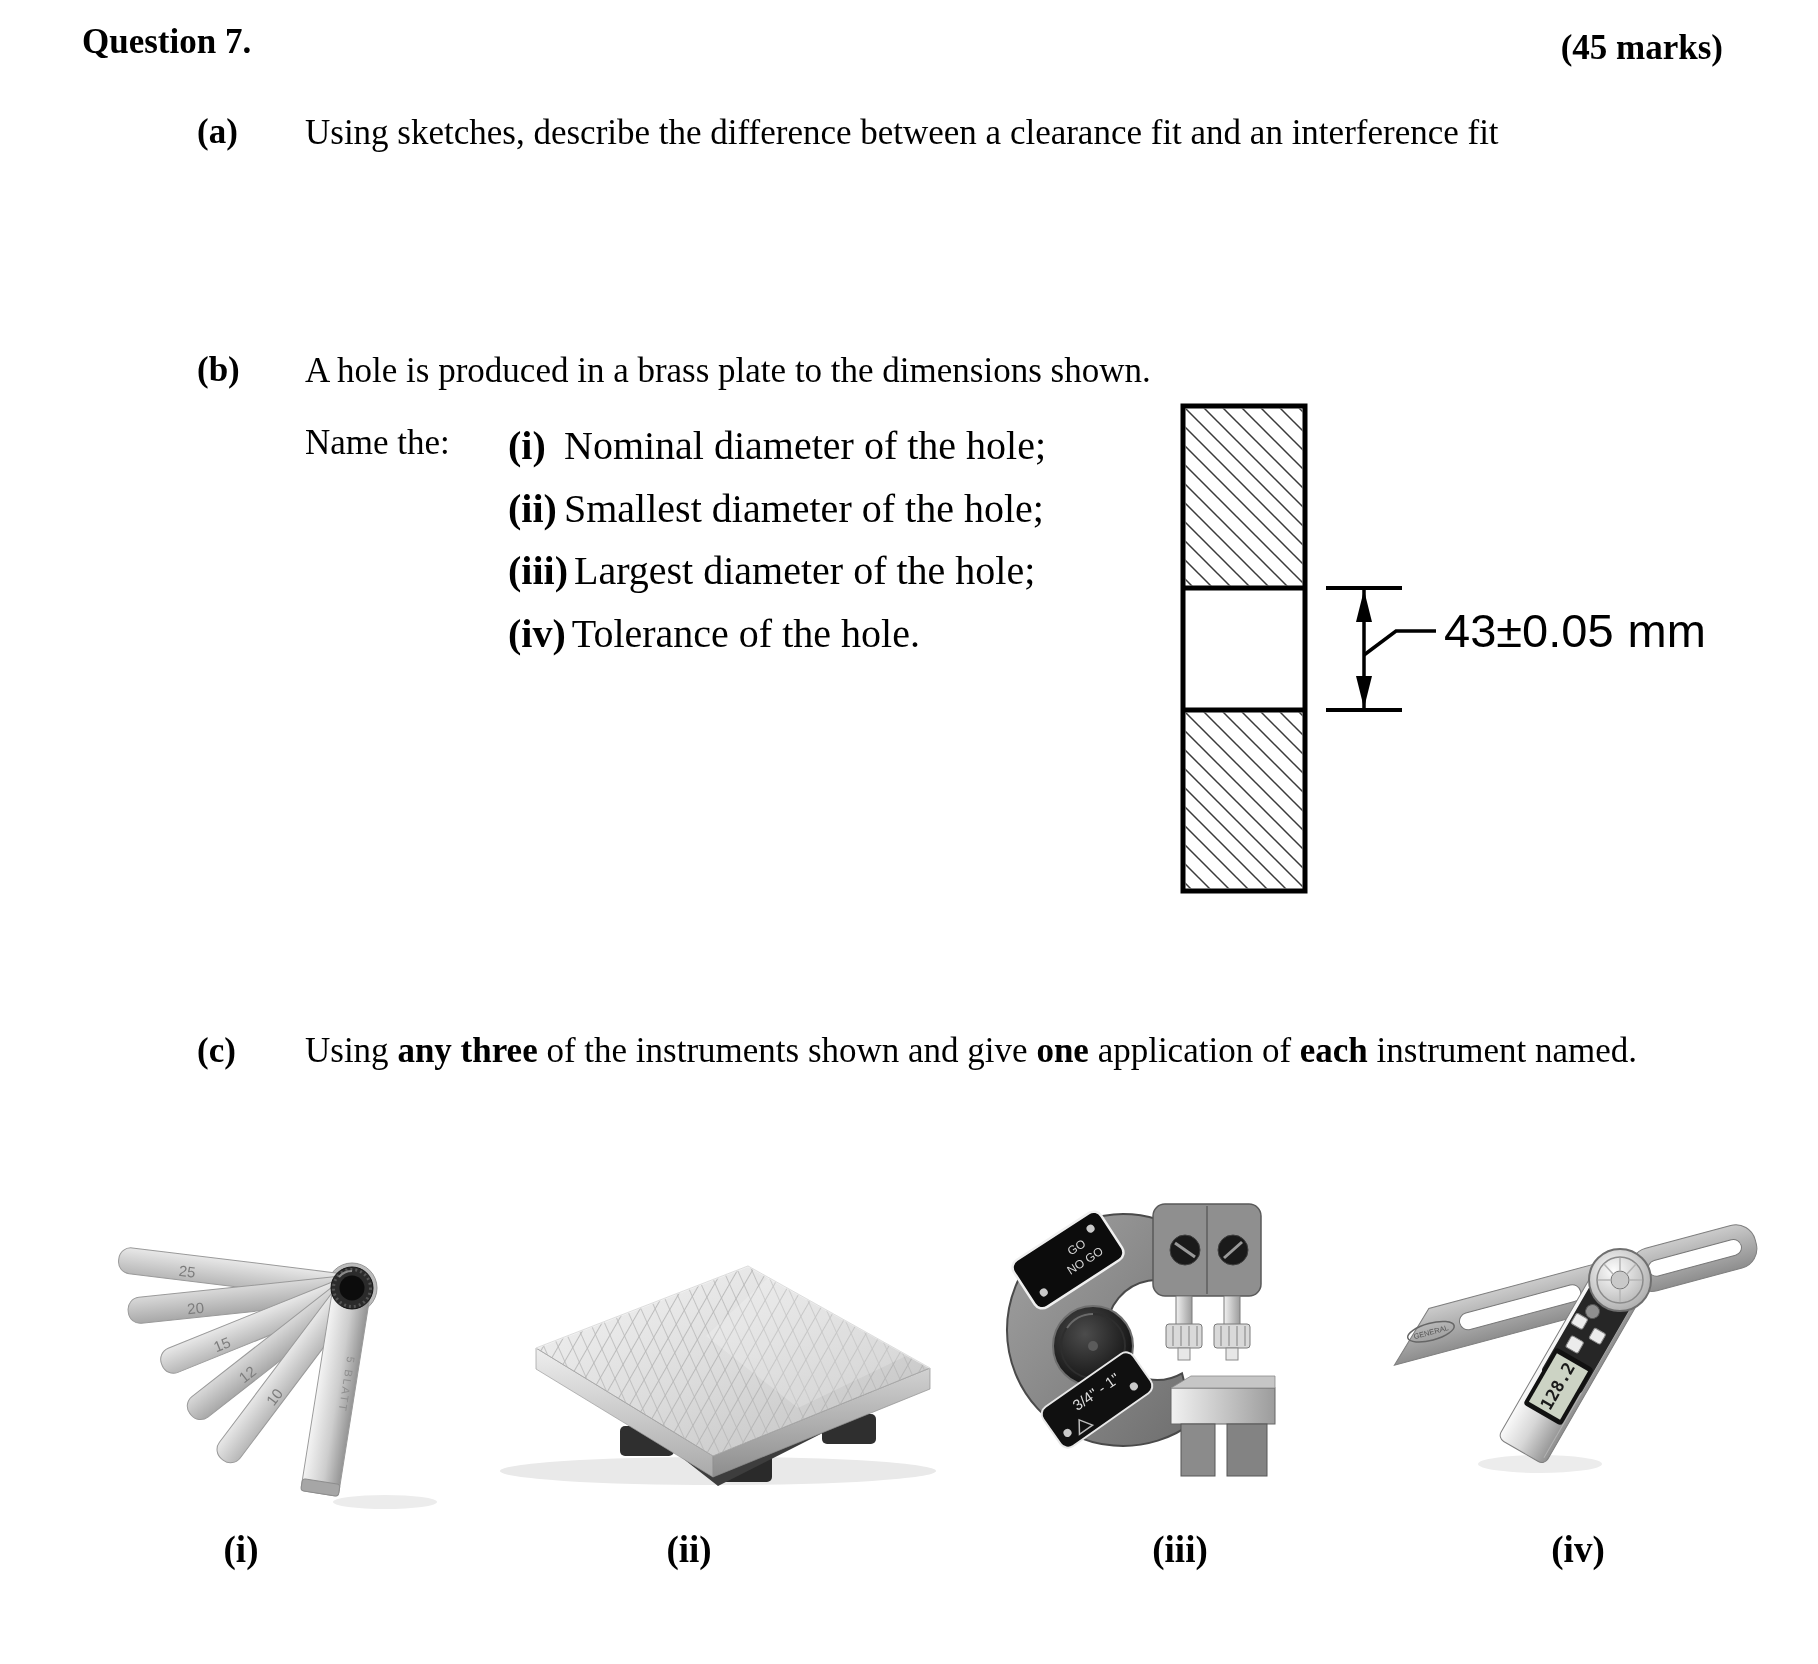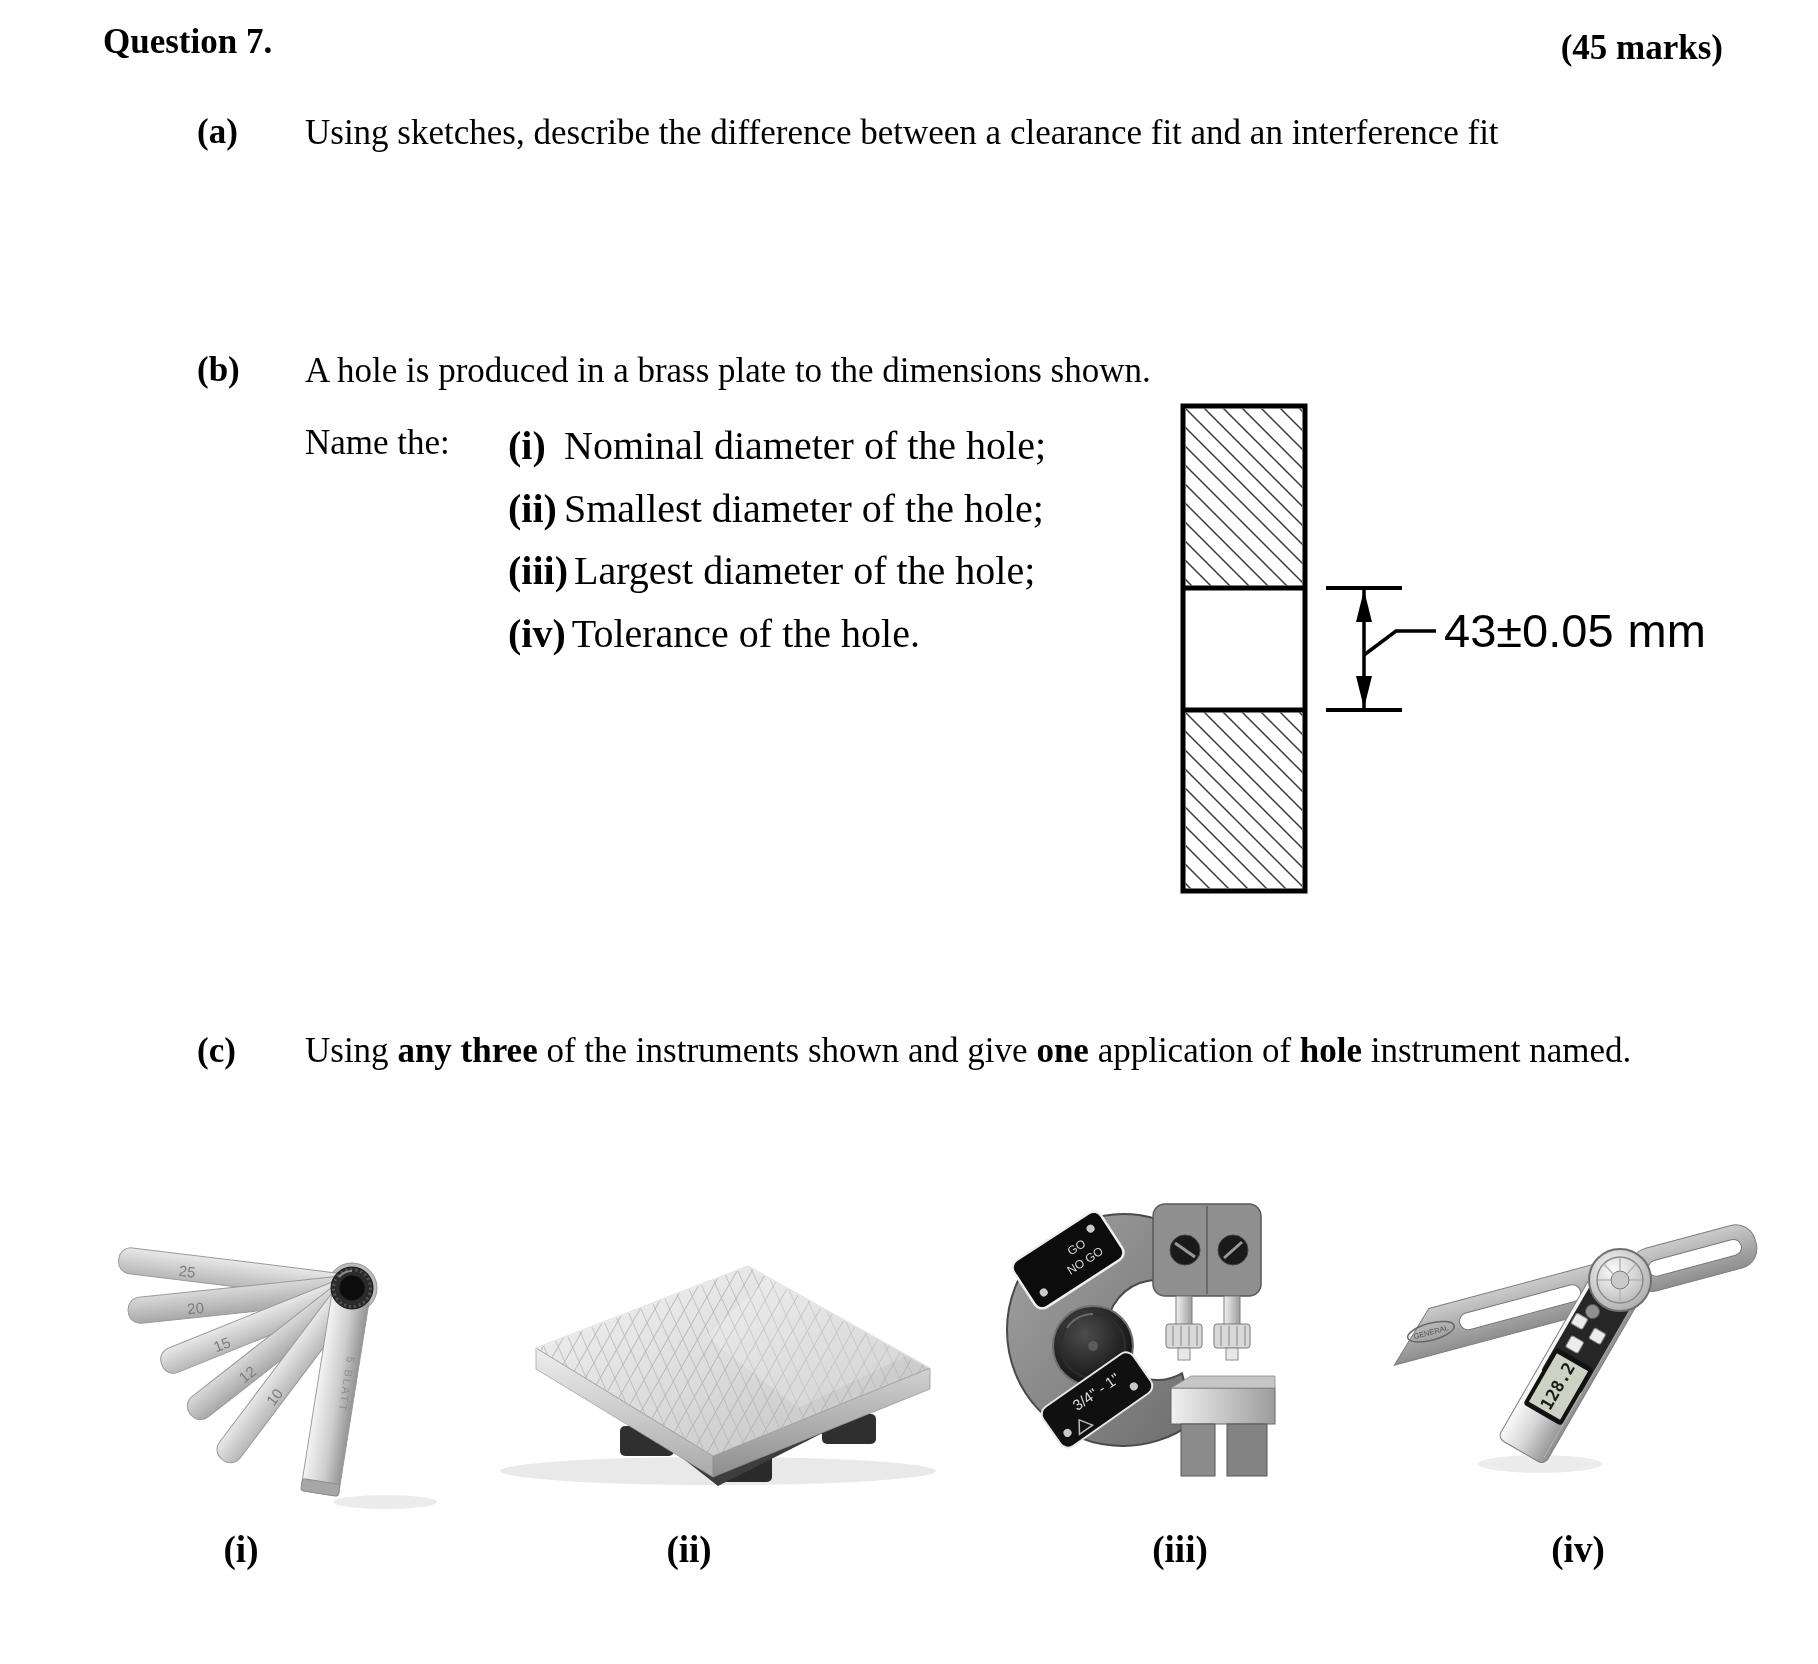--- a/index.html
+++ b/index.html
@@ -7,21 +7,21 @@
     position:relative;
     width:1818px;height:1664px;
     background:#ffffff;
     font-family:"Liberation Serif", serif;
     color:#000;
     overflow:hidden;
   }
   .abs{position:absolute;}
   .body-text{font-size:35px;line-height:41px;}
   .marker{font-weight:bold;font-size:35px;}
-  .header-q{left:103px;top:22px;font-size:35px;font-weight:bold;}
+  .header-q{left:82px;top:22px;font-size:35px;font-weight:bold;}
   .header-m{right:95px;top:28px;font-size:35px;font-weight:bold;}
   .a-marker{left:197px;top:112px;}
   .a-text{left:305px;top:112px;width:1260px;font-family:Liberation Serif, serif;}
   .b-marker{left:197px;top:350px;}
   .b-intro{left:305px;top:350px;white-space:nowrap;text-align:center;}
   .state-label{left:305px;top:422px;}
   .item{left:508px;white-space:nowrap;font-size:40px;}
   .item .it-marker{display:inline-block;min-width:50px;margin-right:6px;font-weight:bold;}
   .item-0{top:422px;}
   .item-1{top:485px;}
@@ -90,21 +90,21 @@
       <polygon points="184,187 176,219 192,219" fill="#000"></polygon>
       <polygon points="184,305 176,273 192,273" fill="#000"></polygon>
 
       <path d="M 184,252 L 216,228 L 256,228" stroke="#000" stroke-width="3.5" fill="none"></path>
 
       <text x="264" y="244" font-family="Liberation Sans, sans-serif" font-size="47" fill="#000"><tspan>43±0.05</tspan><tspan dx="14">mm</tspan></text>
     </svg>
   </div>
 
   <div class="abs marker c-marker">(c)</div>
-  <div class="abs c-text"><span>Using </span><b>any three</b><span> of the instruments shown and give </span><b>one</b><span> application of </span><b>hole</b><span> instrument named.</span></div>
+  <div class="abs c-text"><span>Using </span><b>any three</b><span> of the instruments shown and give </span><b>one</b><span> application of </span><b>each</b><span> instrument named.</span></div>
 
   <div class="abs fig" style="left:90px;top:1238px;">
     <svg width="380" height="275" viewBox="0 0 380 275">
       <defs>
         <linearGradient id="fgA" x1="0" y1="0" x2="0" y2="1">
           <stop offset="0" stop-color="#e8e8e8"></stop>
             <stop offset="1" stop-color="#b7b7b7"></stop>
         </linearGradient>
         <linearGradient id="fgB" x1="0" y1="0" x2="0" y2="1">
           <stop offset="0" stop-color="#d9d9d9"></stop>

